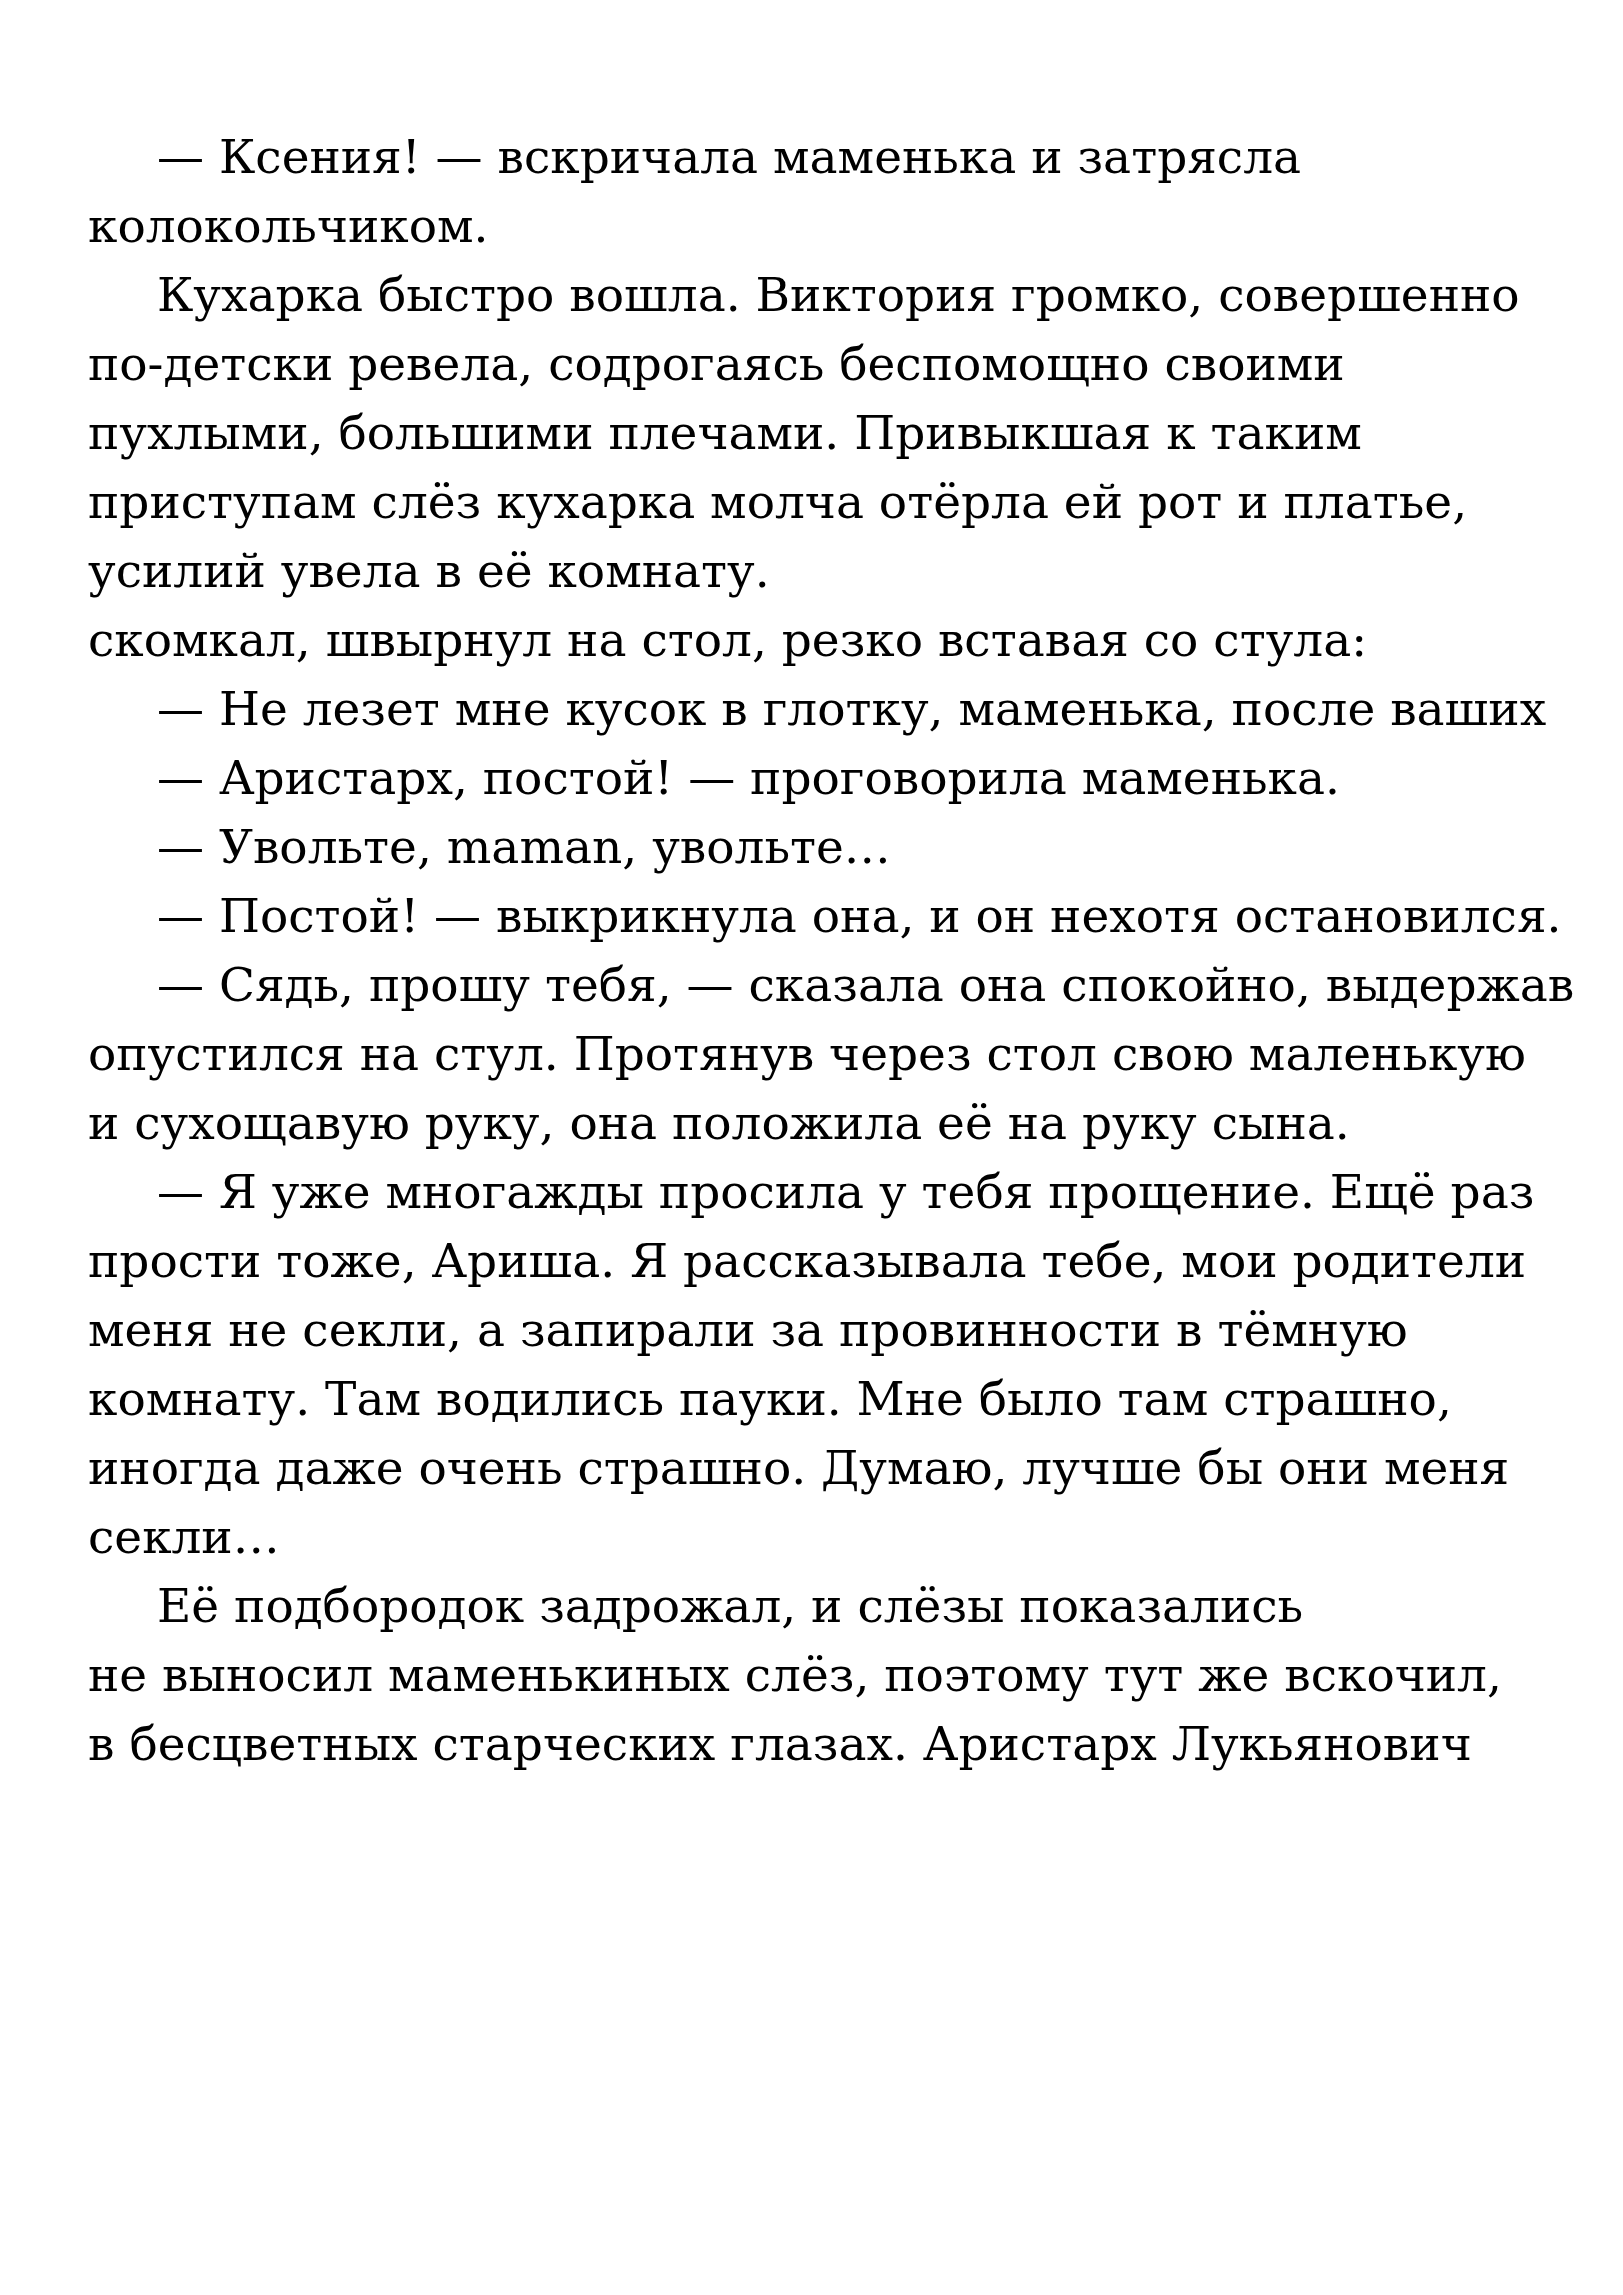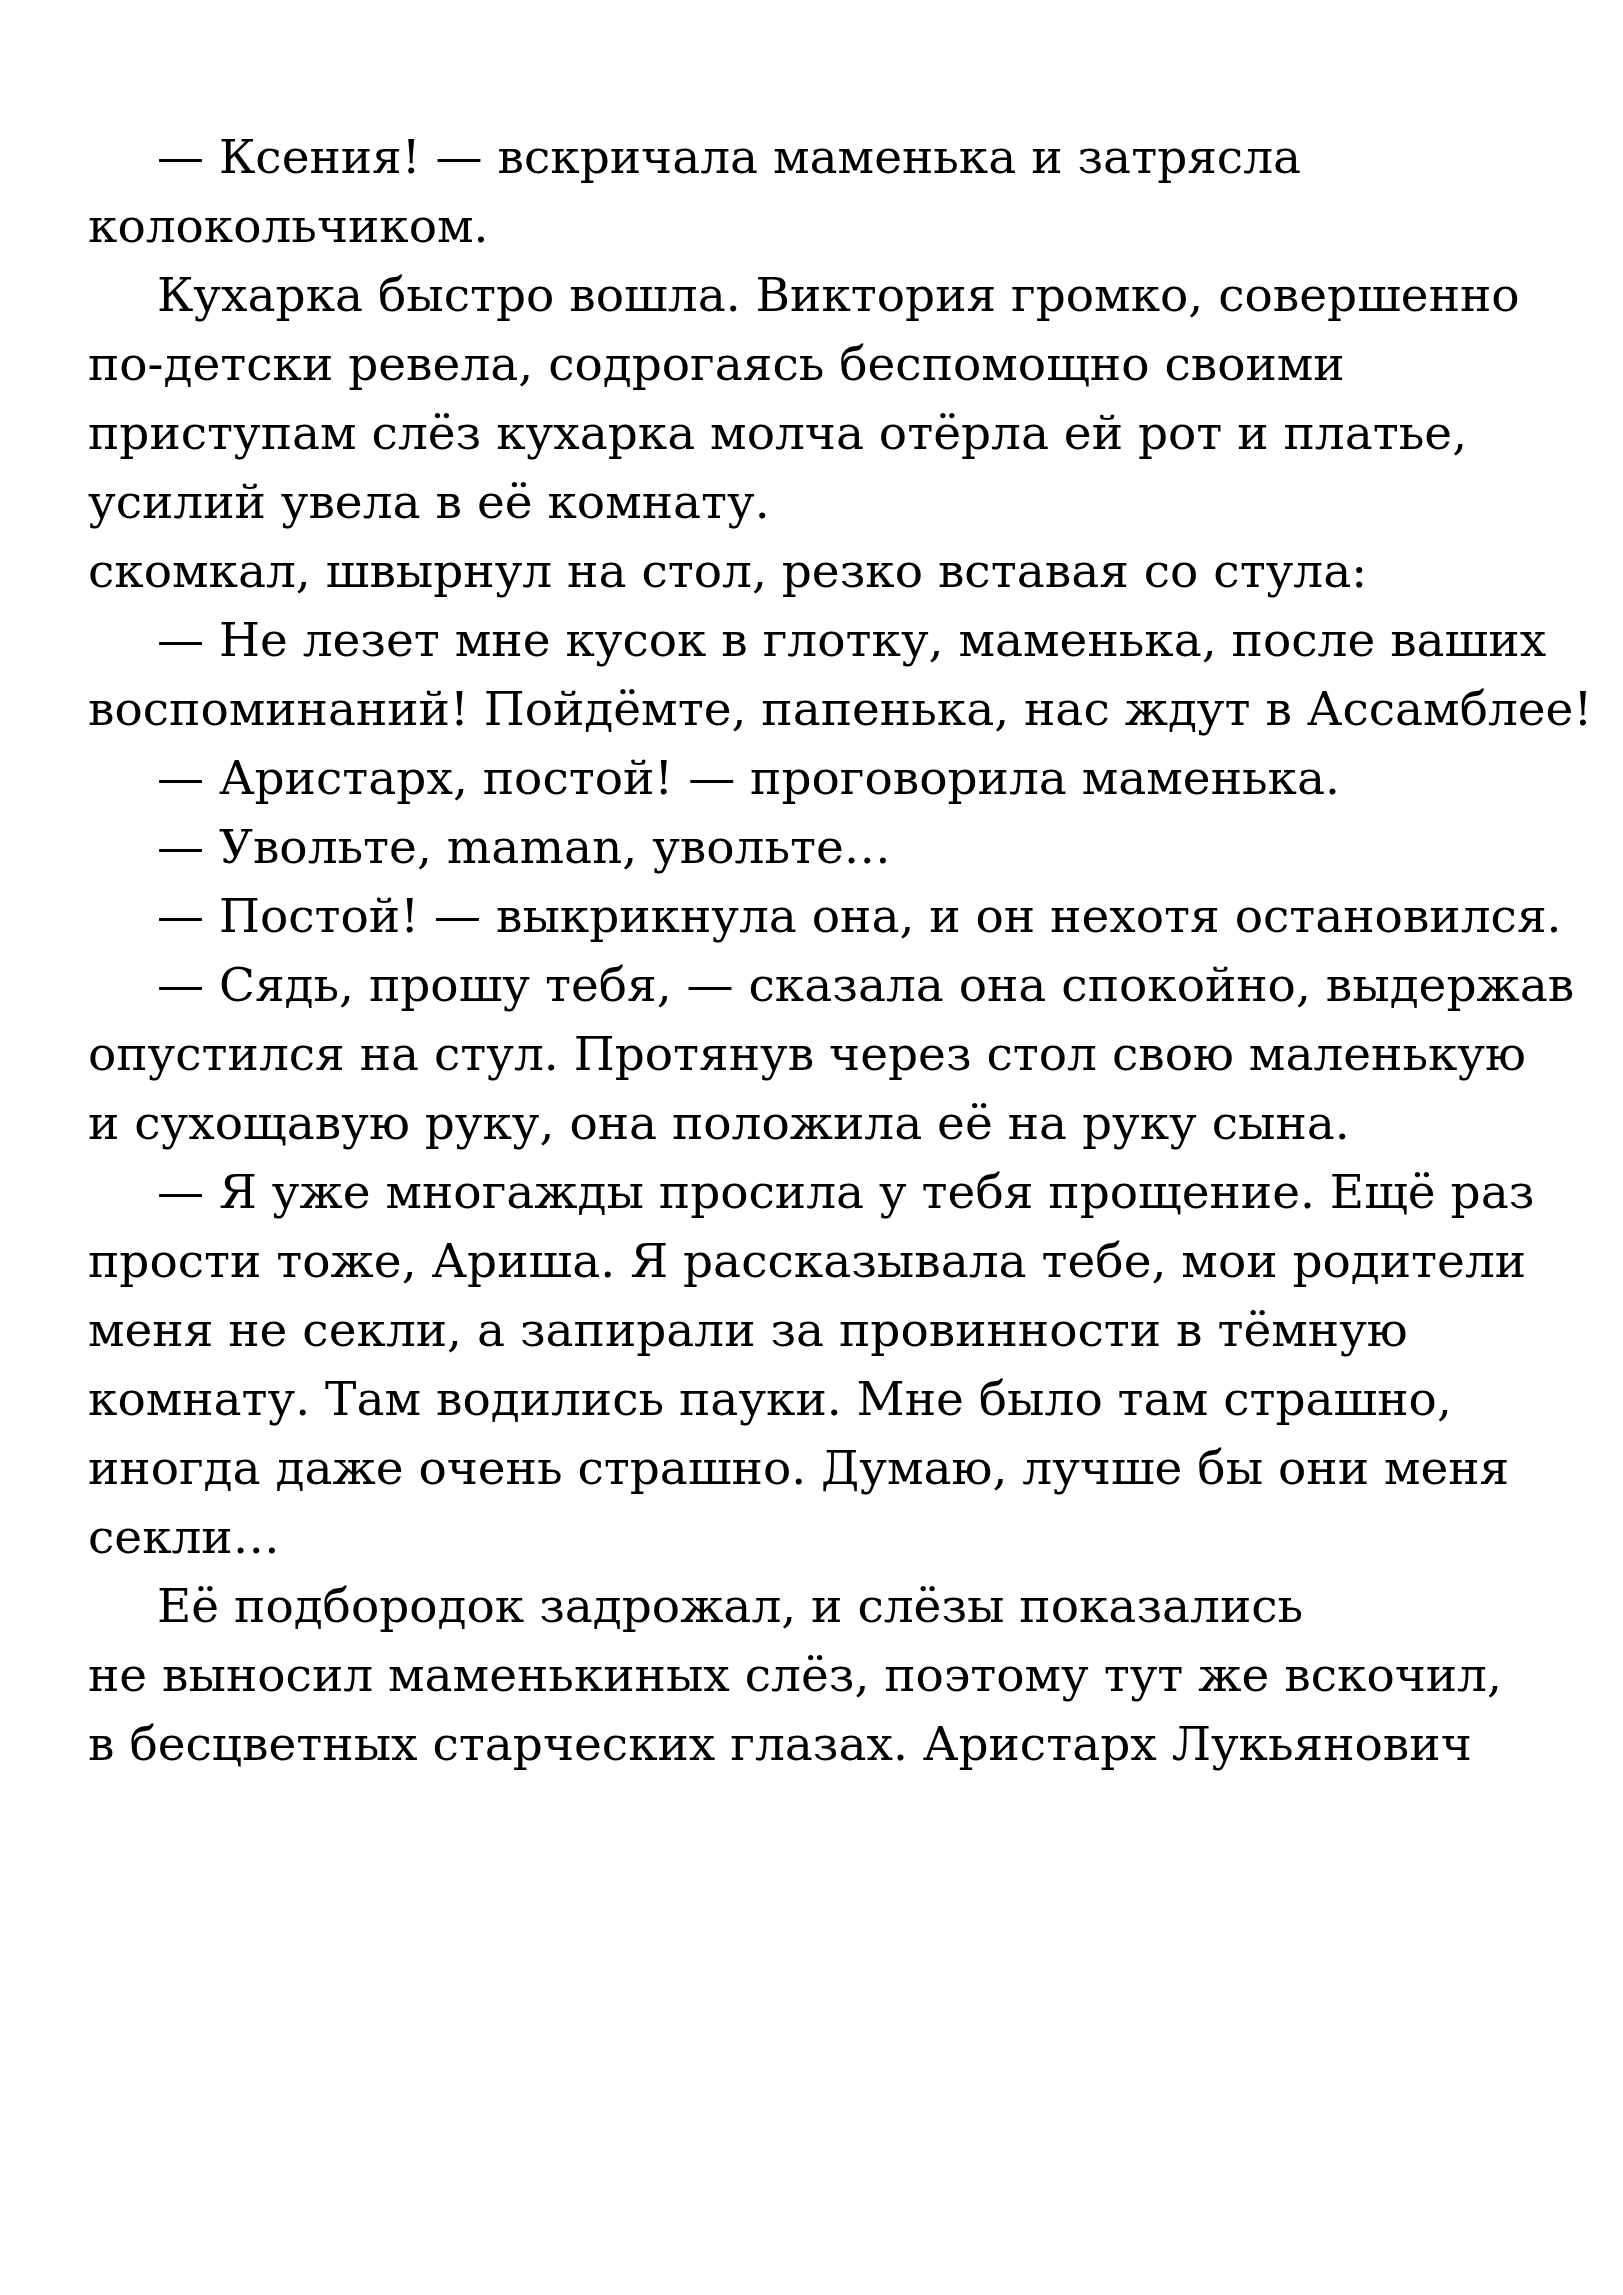--- a/index.html
+++ b/index.html
@@ -34,25 +34,25 @@
 </style>
 </head>
 <body>
 
 <div class="page">
   <div class="text-block" id="text-block">
       <div class="line indent">— Ксения! — вскричала маменька и затрясла</div>
       <div class="line">колокольчиком.</div>
       <div class="line indent">Кухарка быстро вошла. Виктория громко, совершенно</div>
       <div class="line">по-детски ревела, содрогаясь беспомощно своими</div>
+      <div class="line">пухлыми, большими плечами. Привыкшая к таким</div>
       <div class="line">приступам слёз кухарка молча отёрла ей рот и платье,</div>
       <div class="line">усилий увела в её комнату.</div>
       <div class="line">скомкал, швырнул на стол, резко вставая со стула:</div>
       <div class="line indent">— Не лезет мне кусок в глотку, маменька, после ваших</div>
-      <div class="line">воспоминаний! Пойдёмте, папенька, нас ждут в Ассамблее!</div>
       <div class="line indent">— Аристарх, постой! — проговорила маменька.</div>
       <div class="line indent">— Увольте, maman, увольте…</div>
       <div class="line indent">— Постой! — выкрикнула она, и он нехотя остановился.</div>
       <div class="line indent">— Сядь, прошу тебя, — сказала она спокойно, выдержав</div>
       <div class="line">опустился на стул. Протянув через стол свою маленькую</div>
       <div class="line">и сухощавую руку, она положила её на руку сына.</div>
       <div class="line indent">— Я уже многажды просила у тебя прощение. Ещё раз</div>
       <div class="line">прости тоже, Ариша. Я рассказывала тебе, мои родители</div>
       <div class="line">меня не секли, а запирали за провинности в тёмную</div>
       <div class="line">комнату. Там водились пауки. Мне было там страшно,</div>

